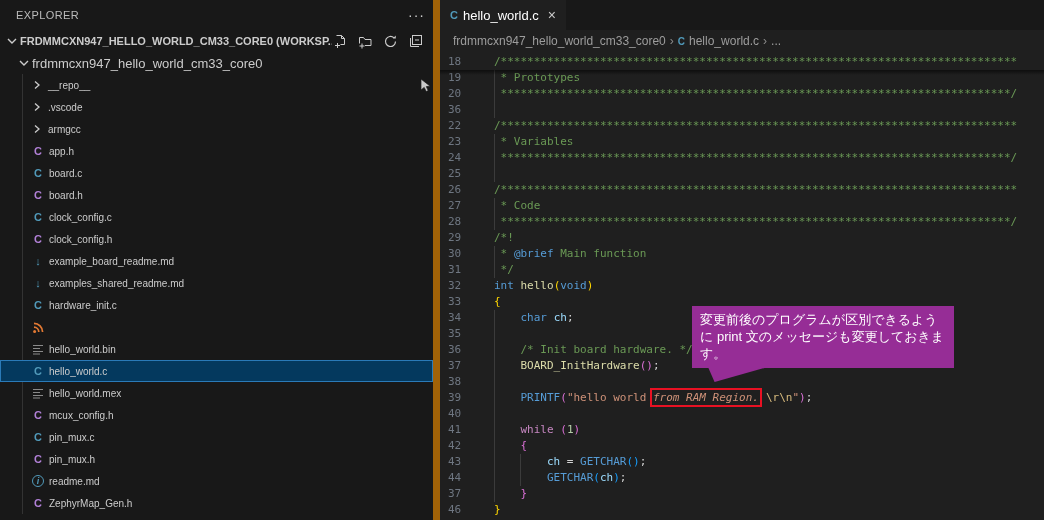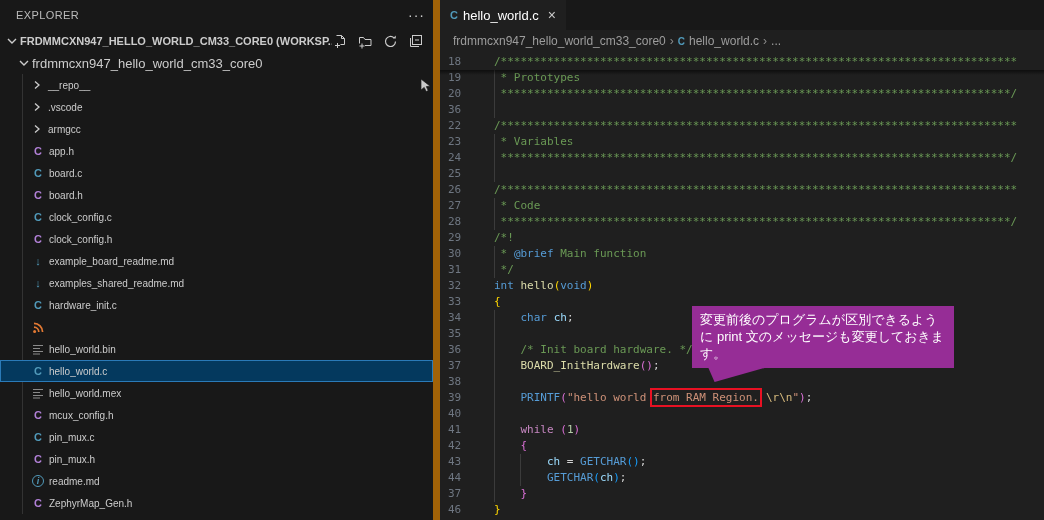--- a/index.html
+++ b/index.html
@@ -56,21 +56,21 @@
     background:linear-gradient(rgba(0,0,0,0.55), rgba(0,0,0,0)); pointer-events:none; }
   .code-line { position:relative; display:flex; height:16px; white-space:pre; }
   .ln { width:29px; flex:none; text-align:center; color:#6e7681; user-select:none; }
   .ltext { margin-left:25px; flex:none; }
   .iguide { position:absolute; top:0; width:1px; height:16px; background:#3b3b3b; }
   .tk-cmt{color:#6a9955;} .tk-doctag{color:#569cd6;} .tk-kw{color:#569cd6;}
   .tk-ctrl{color:#c586c0;} .tk-fn{color:#dcdcaa;} .tk-var{color:#9cdcfe;}
   .tk-num{color:#b5cea8;} .tk-str{color:#ce9178;} .tk-esc{color:#d7ba7d;margin-left:7px;}
   .tk-b1{color:#ffd700;} .tk-b2{color:#da70d6;} .tk-b3{color:#179fff;}
   .tk-pln{color:#d4d4d4;} .tk-op{color:#d4d4d4;}
-  .tk-strbox{ color:#ce9178; outline:2px solid var(--hl); outline-offset:1px; }
+  .tk-strbox{ color:#ce9178; outline:2px solid var(--hl); outline-offset:1px;font-style:italic; }
   
   .tooltip { position:absolute; left:252px; top:306px; width:262px; z-index:10; background:var(--tooltip);
     color:#ffffff; font-size:13px; line-height:17px; padding:5px 6px 6px 8px; }
   .tooltip-tail { position:absolute; left:268px; top:367px; width:60px; height:15px; z-index:10;
     background:var(--tooltip); clip-path:polygon(0 0, 100% 0, 11% 100%); }
   svg { display:block; }
 </style>
 </head>
 <body>
 

